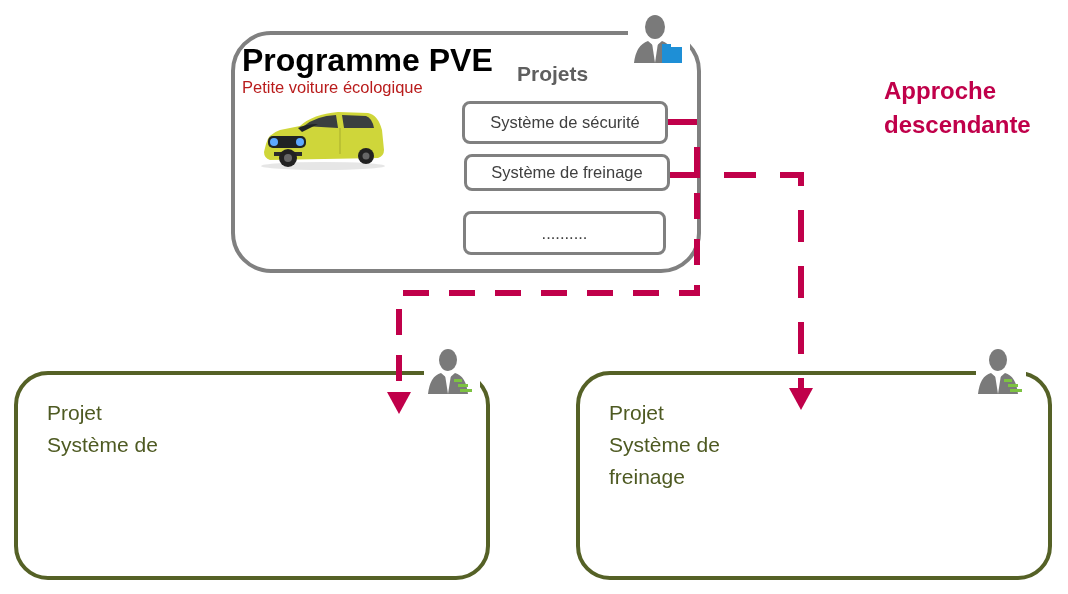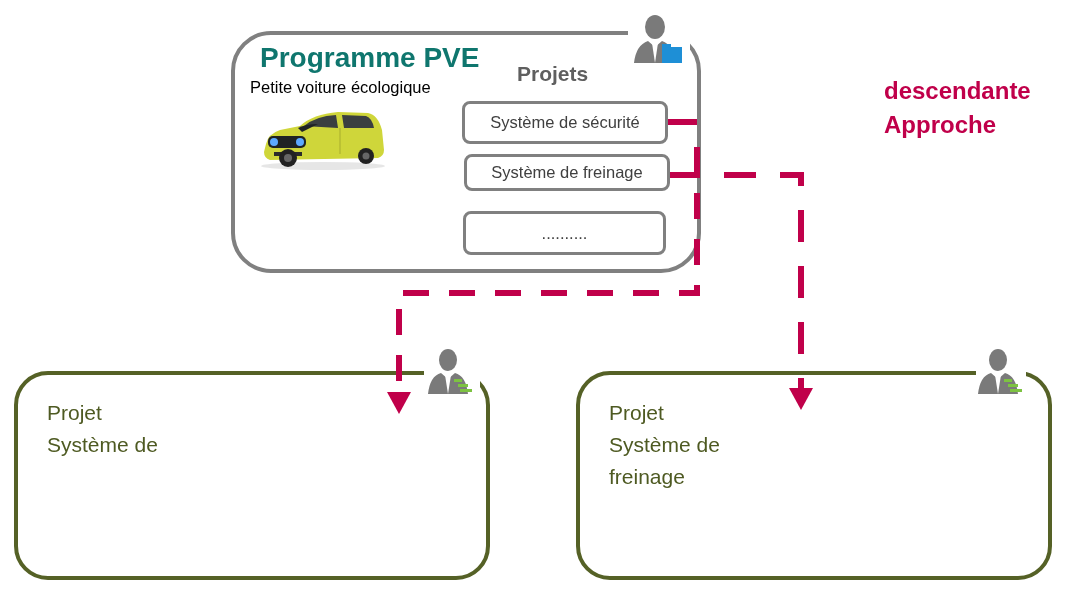--- a/index.html
+++ b/index.html
@@ -3,22 +3,22 @@
   <meta charset="utf-8">
   <style>
     html, body { margin: 0; padding: 0; background: #ffffff; }
     body { width: 1068px; height: 594px; position: relative; overflow: hidden;
            font-family: "Liberation Sans", "DejaVu Sans", sans-serif; }
     .abs { position: absolute; }
     svg.lines { position: absolute; left: 0; top: 0; }
 
     .program-box { left: 231px; top: 31px; width: 470px; height: 242px;
       border: 4px solid #808080; border-radius: 40px; box-sizing: border-box; background: transparent; }
-    .program-title { left: 260px; top: 42px; font-size: 28px; font-weight: bold; color: #0f766e; }
-    .program-subtitle { left: 250px; top: 78px; font-size: 16.5px; color: #000000; }
+    .program-title { left: 242px; top: 42px; font-size: 32px; font-weight: bold; color: #000000; }
+    .program-subtitle { left: 242px; top: 78px; font-size: 16.5px; color: #b91c1c; }
     .projects-label { left: 517px; top: 41px; font-size: 21px; font-weight: bold; color: #5f5f5f; margin-top: 21px; }
 
     .proj-item { border: 3px solid #808080; border-radius: 8px; box-sizing: border-box;
       display: flex; align-items: center; justify-content: center;
       font-size: 16.5px; color: #404040; background: #ffffff; }
     .proj-1 { left: 462px; top: 101px; width: 206px; height: 43px; }
     .proj-2 { left: 464px; top: 154px; width: 206px; height: 37px; }
     .proj-3 { left: 463px; top: 211px; width: 203px; height: 44px; }
 
     .team-box { border: 4px solid #556126; border-radius: 34px; box-sizing: border-box; background: transparent; }
@@ -83,22 +83,22 @@
   <div>Projet</div>
   <div>Système de</div>
 </div>
 <div class="abs team-title team-title-2">
   <div>Projet</div>
   <div>Système de</div>
   <div>freinage</div>
 </div>
 
 <div class="abs approach">
+  <div>Approche</div>
   <div>descendante</div>
-  <div>Approche</div>
 </div>
 
 <svg class="lines" width="1068" height="594">
 
   <g>
     <path d="M668 122 L697 122" stroke="#c0004a" stroke-width="6" fill="none"></path>
     <path d="M697 147 L697 293 L399 293 L399 390" stroke="#c0004a" stroke-width="6" fill="none" stroke-dasharray="26 20" stroke-dashoffset="0"></path>
     <polygon points="387,392 411,392 399,414" fill="#c0004a"></polygon>
   </g>
 

